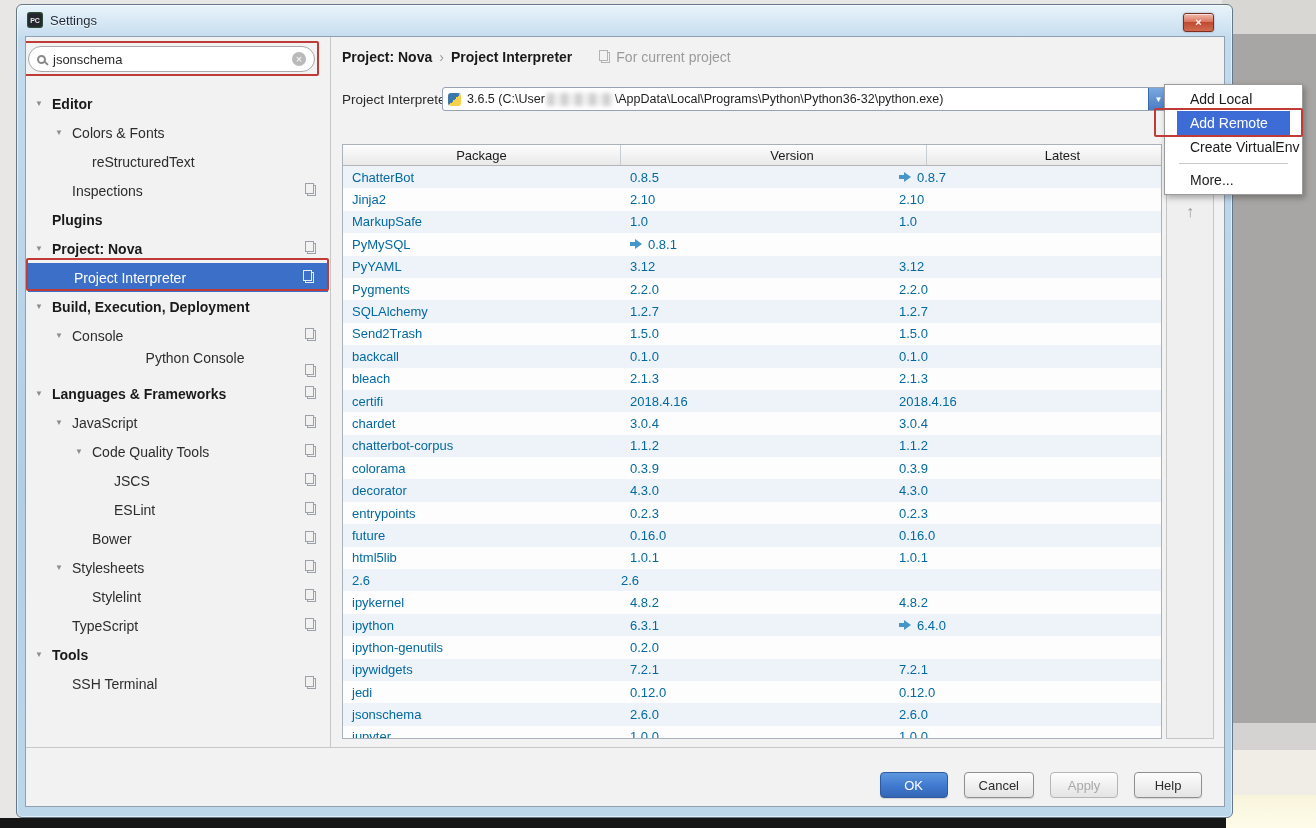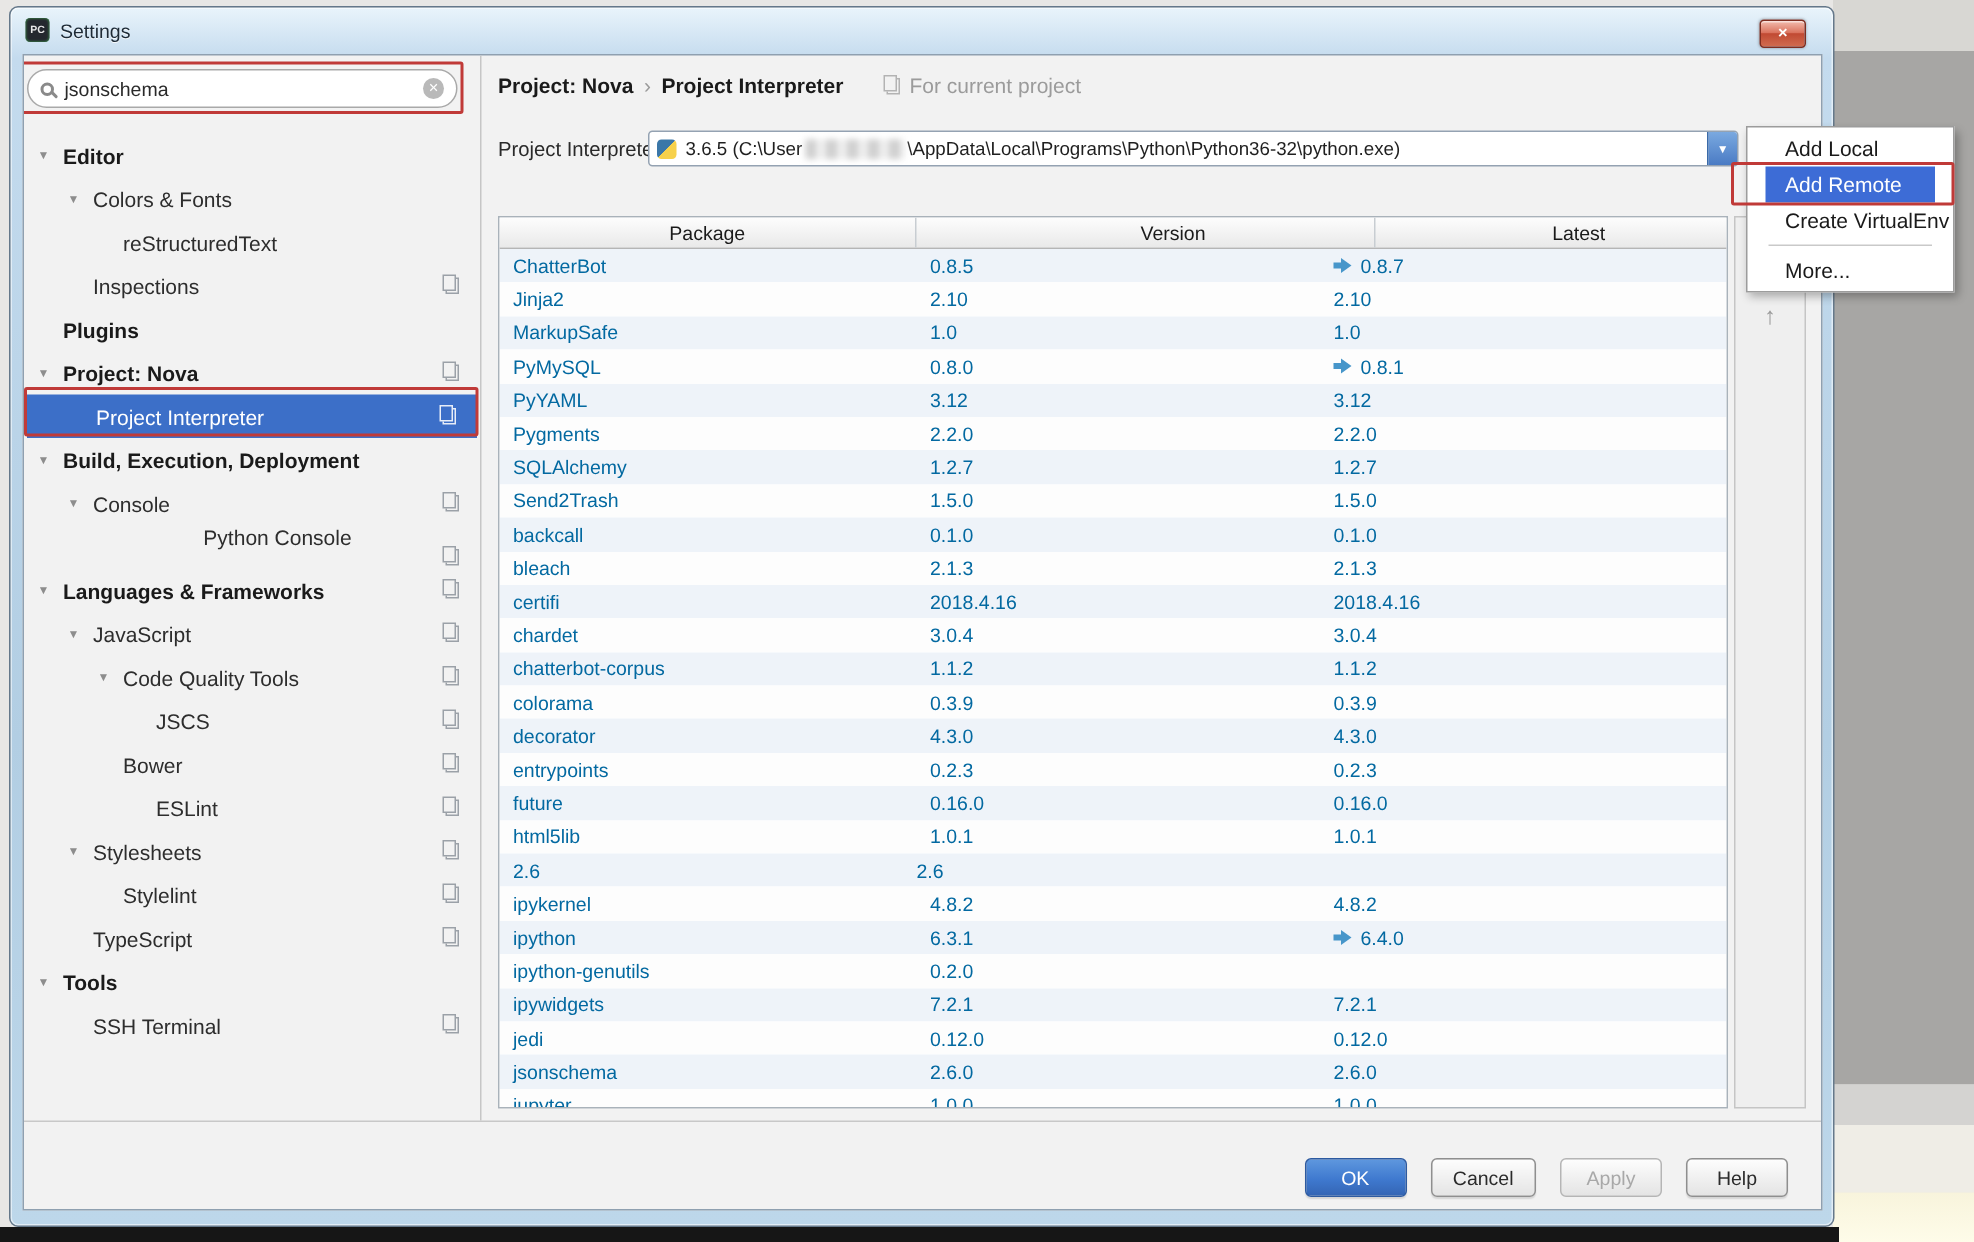--- a/index.html
+++ b/index.html
@@ -9,21 +9,21 @@
   
   .bg-right { position:absolute; left:1222px; top:0; width:94px; height:828px; z-index:1; }
   .bg-band-1 { height:34px;  background:#d8d7d3; }
   .bg-band-2 { height:689px; background:#a7a6a4; }
   .bg-band-3 { height:27px;  background:#d4d3d1; }
   .bg-band-4 { height:45px;  background:#efede6; }
   .bg-band-5 { height:33px;  background:linear-gradient(#f8f4dc,#fefce9); }
   .bottom-shadow { position:absolute; left:0; top:818px; width:1226px; height:10px; background:#161616; z-index:1; }
 
   
-  .dialog { position:absolute; left:6px; top:4px; width:1217px; height:814px; z-index:2;
+  .dialog { position:absolute; left:16px; top:4px; width:1217px; height:814px; z-index:2;
     border:1px solid #65788a; border-radius:6px;
     background:linear-gradient(#e9f4fb, #c4dbee 34px, #b2cee3 60%, #bdd7ea);
     box-shadow:inset 0 0 0 1px rgba(255,255,255,.55); }
   .titlebar { height:30px; display:flex; align-items:center; padding:0 10px; gap:7px; }
   .app-icon { width:16px; height:16px; border-radius:3px; background:#24282e; color:#e8e8e8;
     font-size:7px; font-weight:bold; display:flex; align-items:center; justify-content:center;
     box-shadow:inset 0 0 2px #4a5; }
   .title-text { font-size:13px; color:#1d2a36; text-shadow:0 1px 0 rgba(255,255,255,.8); }
   .close-btn { position:absolute; top:8px; right:18px; width:31px; height:19px; border-radius:3px;
     border:1px solid #7e2d20; background:linear-gradient(#f2bcae, #db7560 45%, #c14a33 50%, #d06b4f);
@@ -237,29 +237,29 @@
     <span class="tree-label">Code Quality Tools</span>
     <span class="copy-icon"></span>
   </div>
 
   <div class="tree-row" style="padding-left: 88px;">
 
     <span class="tree-label">JSCS</span>
     <span class="copy-icon"></span>
   </div>
 
+  <div class="tree-row" style="padding-left: 88px;">
+
+    <span class="tree-label">ESLint</span>
+    <span class="copy-icon"></span>
+  </div>
+
   <div class="tree-row" style="padding-left: 66px;">
 
     <span class="tree-label">Bower</span>
-    <span class="copy-icon"></span>
-  </div>
-
-  <div class="tree-row" style="padding-left: 88px;">
-
-    <span class="tree-label">ESLint</span>
     <span class="copy-icon"></span>
   </div>
 
   <div class="tree-row" style="padding-left: 46px;">
     <span class="tree-arrow" style="left: 29px;">▼</span>
     <span class="tree-label">Stylesheets</span>
     <span class="copy-icon"></span>
   </div>
 
   <div class="tree-row" style="padding-left: 66px;">
@@ -339,21 +339,20 @@
   <div class="tbl-row">
     <span class="cell cell-pkg">MarkupSafe</span>
     <span class="cell cell-ver">1.0</span>
     <span class="cell cell-lat">
               <span>1.0</span>
             </span>
   </div>
 
   <div class="tbl-row">
     <span class="cell cell-pkg">PyMySQL</span>
-    <span class="cell cell-ver">0.8.0</span>
     <span class="cell cell-lat">
               <span class="upd-arrow"></span>
               <span>0.8.1</span>
             </span>
   </div>
 
   <div class="tbl-row">
     <span class="cell cell-pkg">PyYAML</span>
     <span class="cell cell-ver">3.12</span>
     <span class="cell cell-lat">

